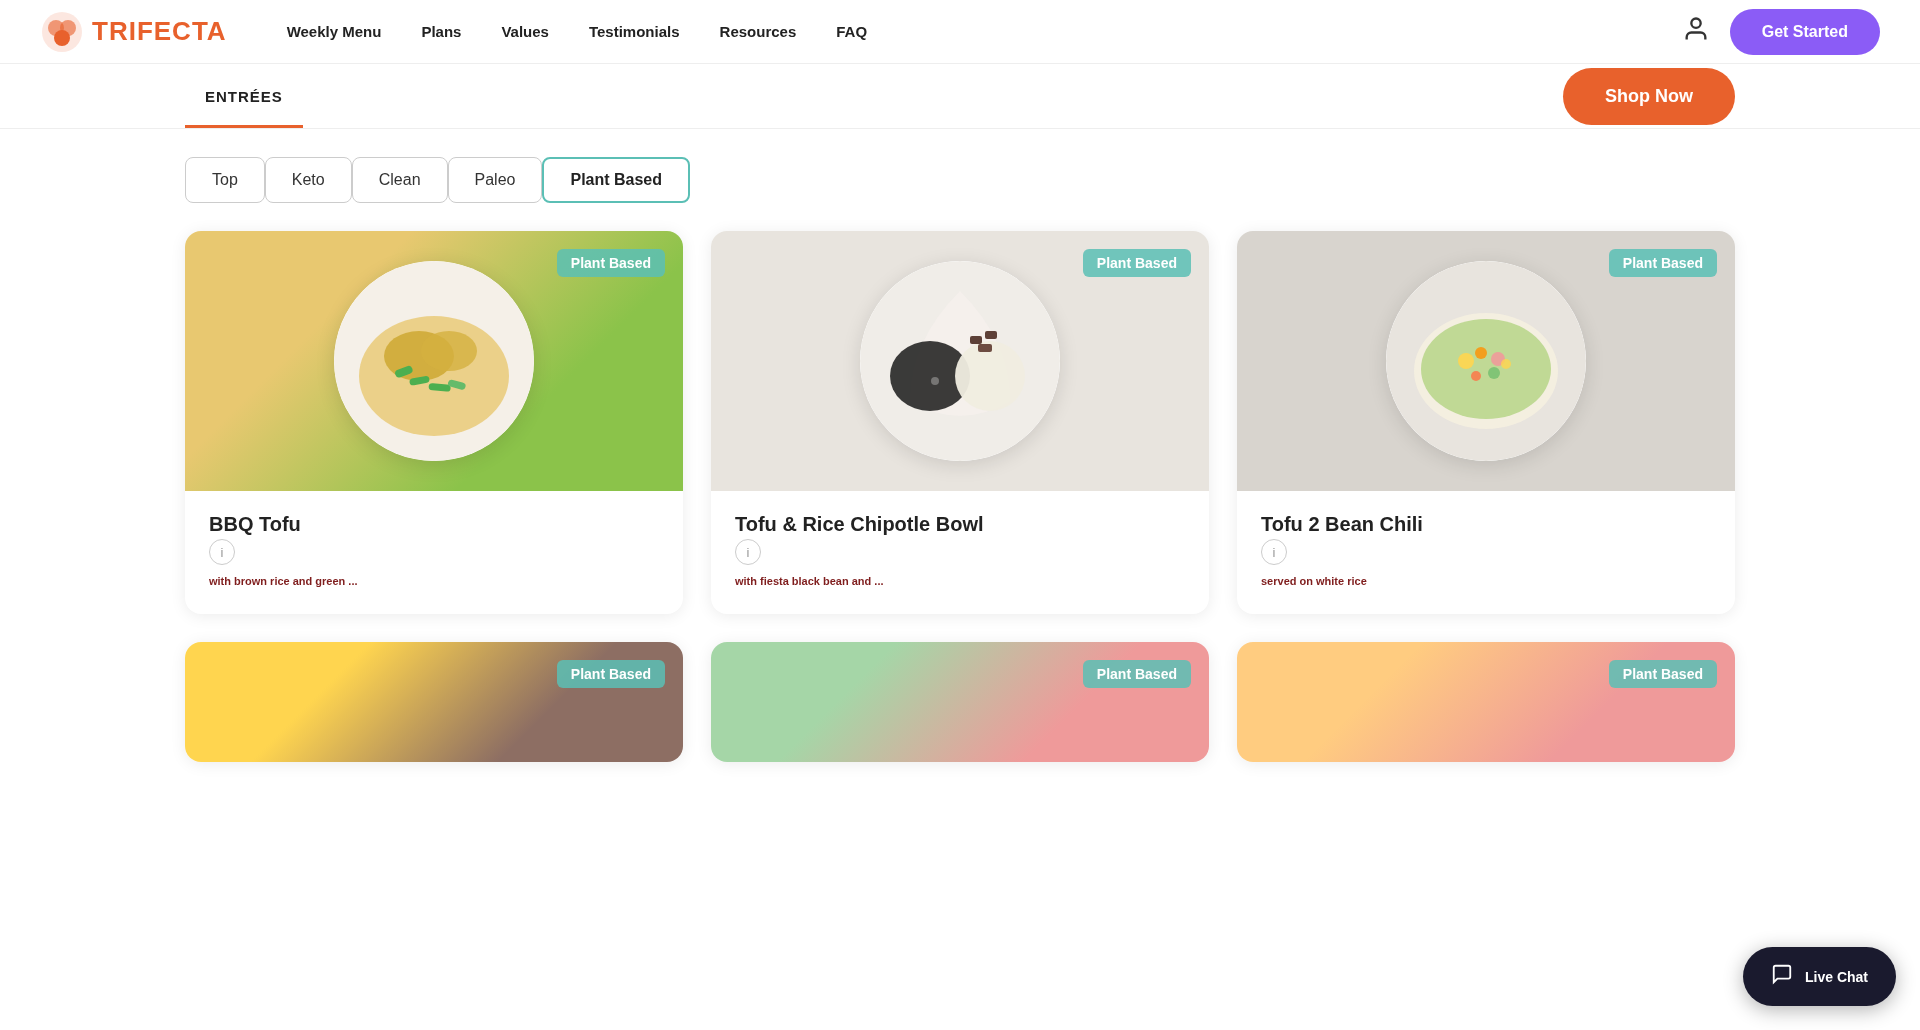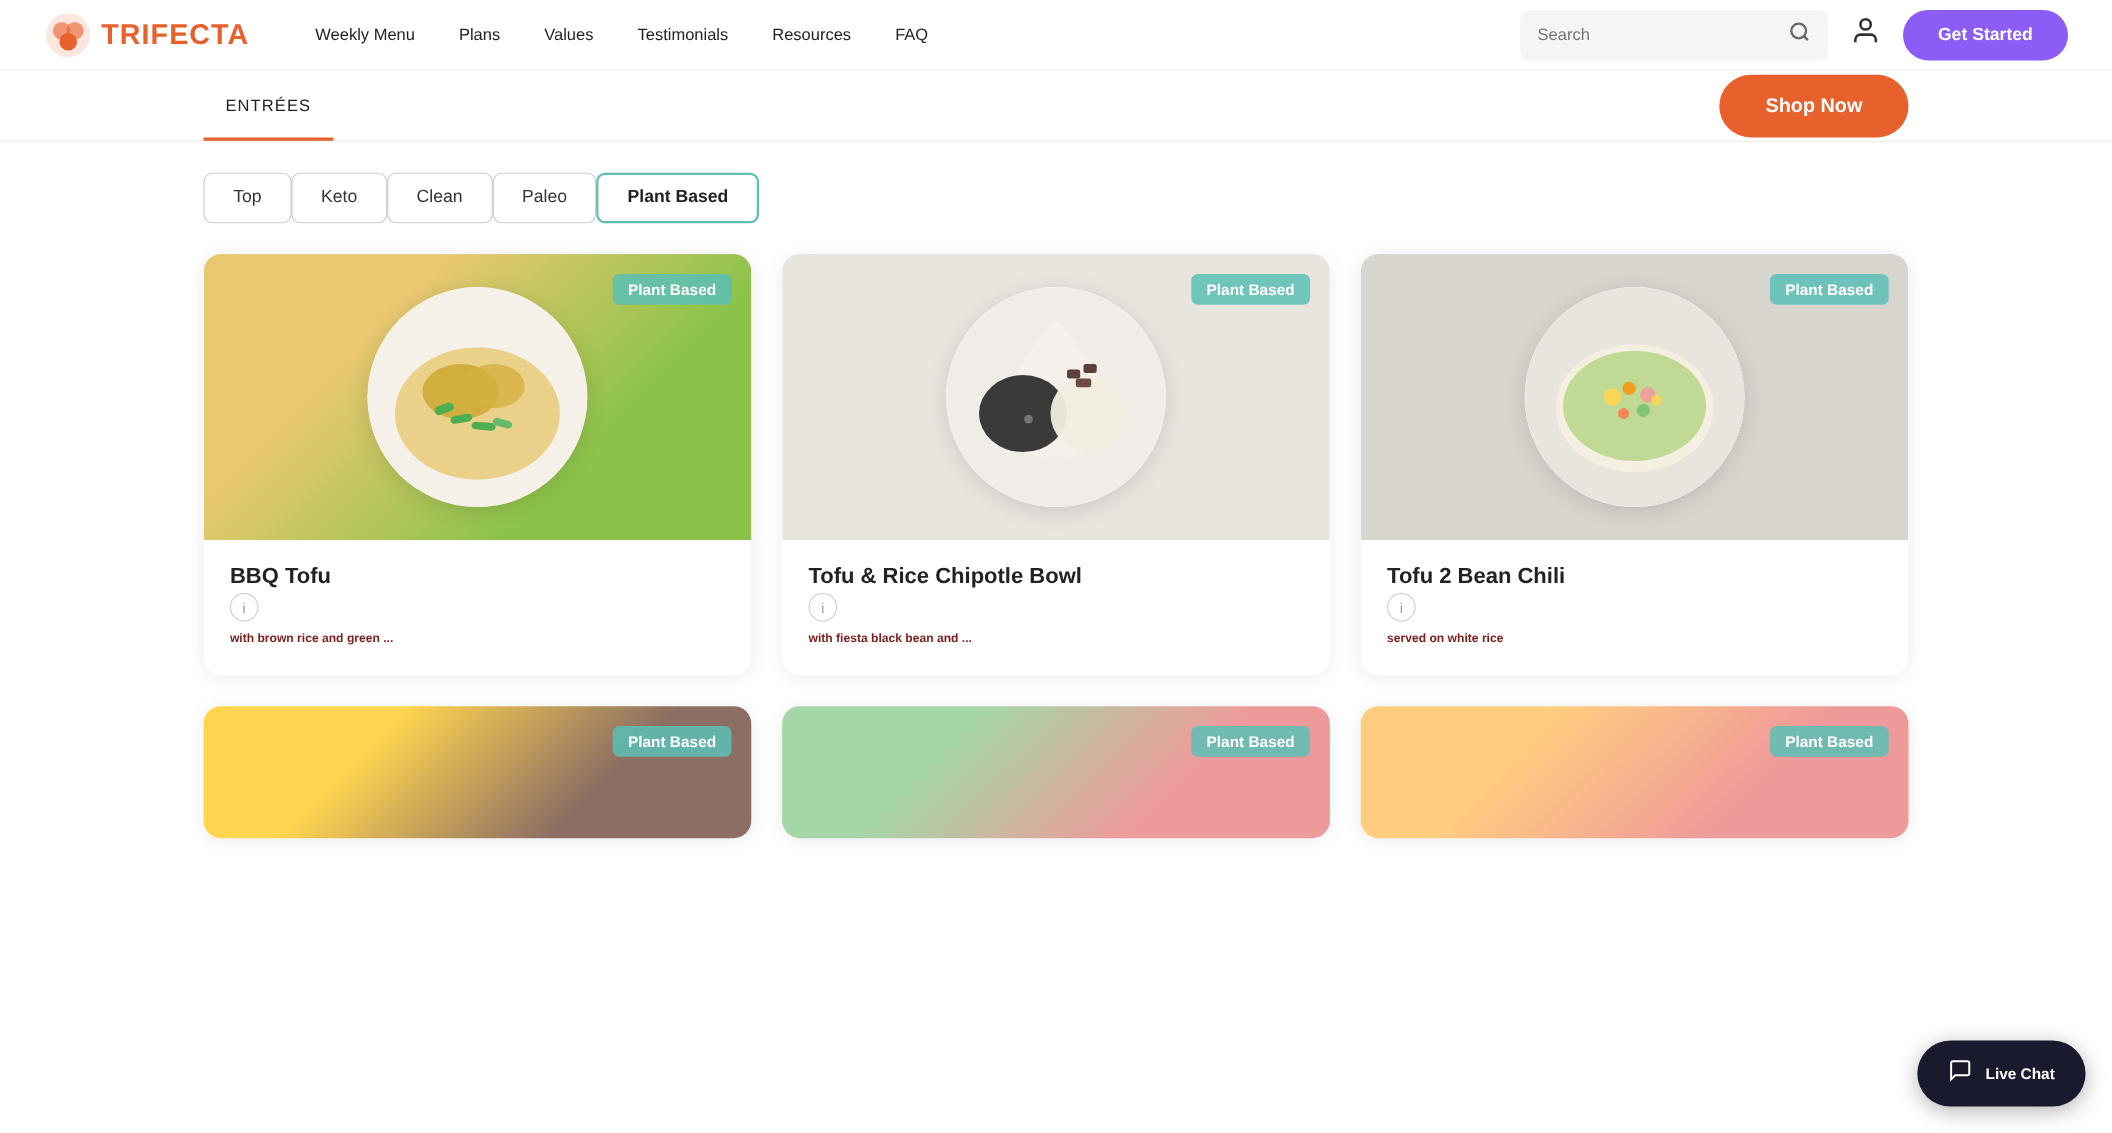--- a/index.html
+++ b/index.html
@@ -33,21 +33,21 @@
       text-transform: uppercase;
     }
     .nav-links {
       display: flex;
       gap: 40px;
       list-style: none;
       flex: 1;
     }
     .nav-links a {
       font-size: 15px;
-      font-weight: 400;
+      font-weight: 700;
       color: #222;
       text-decoration: none;
     }
     .search-bar {
       display: flex;
       align-items: center;
       background: #f5f5f5;
       border-radius: 8px;
       padding: 0 16px;
       width: 280px;
@@ -97,21 +97,21 @@
       align-items: center;
       justify-content: space-between;
     }
     .tabs {
       display: flex;
       gap: 0;
     }
     .tab-item {
       padding: 24px 20px 20px;
       font-size: 15px;
-      font-weight: 400;
+      font-weight: 700;
       letter-spacing: 1px;
       text-transform: uppercase;
       color: #aaa;
       cursor: pointer;
       border-bottom: 3px solid transparent;
     }
     .tab-item.active {
       color: #222;
       border-bottom: 3px solid #e8612c;
     }
@@ -298,29 +298,20 @@
     <span class="logo-text">TRIFECTA</span>
   </a>
   <ul class="nav-links">
     <li><a href="#">Weekly Menu</a></li>
     <li><a href="#">Plans</a></li>
     <li><a href="#">Values</a></li>
     <li><a href="#">Testimonials</a></li>
     <li><a href="#">Resources</a></li>
     <li><a href="#">FAQ</a></li>
   </ul>
-  <div class="search-bar">
-    <input type="text" placeholder="Search" style="">
-    <button class="search-icon-btn">
-      <svg width="20" height="20" viewBox="0 0 24 24" fill="none" stroke="#666" stroke-width="2.5">
-        <circle cx="11" cy="11" r="8"></circle>
-        <line x1="21" y1="21" x2="16.65" y2="16.65"></line>
-      </svg>
-    </button>
-  </div>
   <button class="user-icon-btn">
     <svg width="28" height="28" viewBox="0 0 24 24" fill="none" stroke="#333" stroke-width="2">
       <path d="M20 21v-2a4 4 0 0 0-4-4H8a4 4 0 0 0-4 4v2"></path>
       <circle cx="12" cy="7" r="4"></circle>
     </svg>
   </button>
   <button class="get-started-btn">Get Started</button>
 </nav>
 
 <div class="tabs-section">

